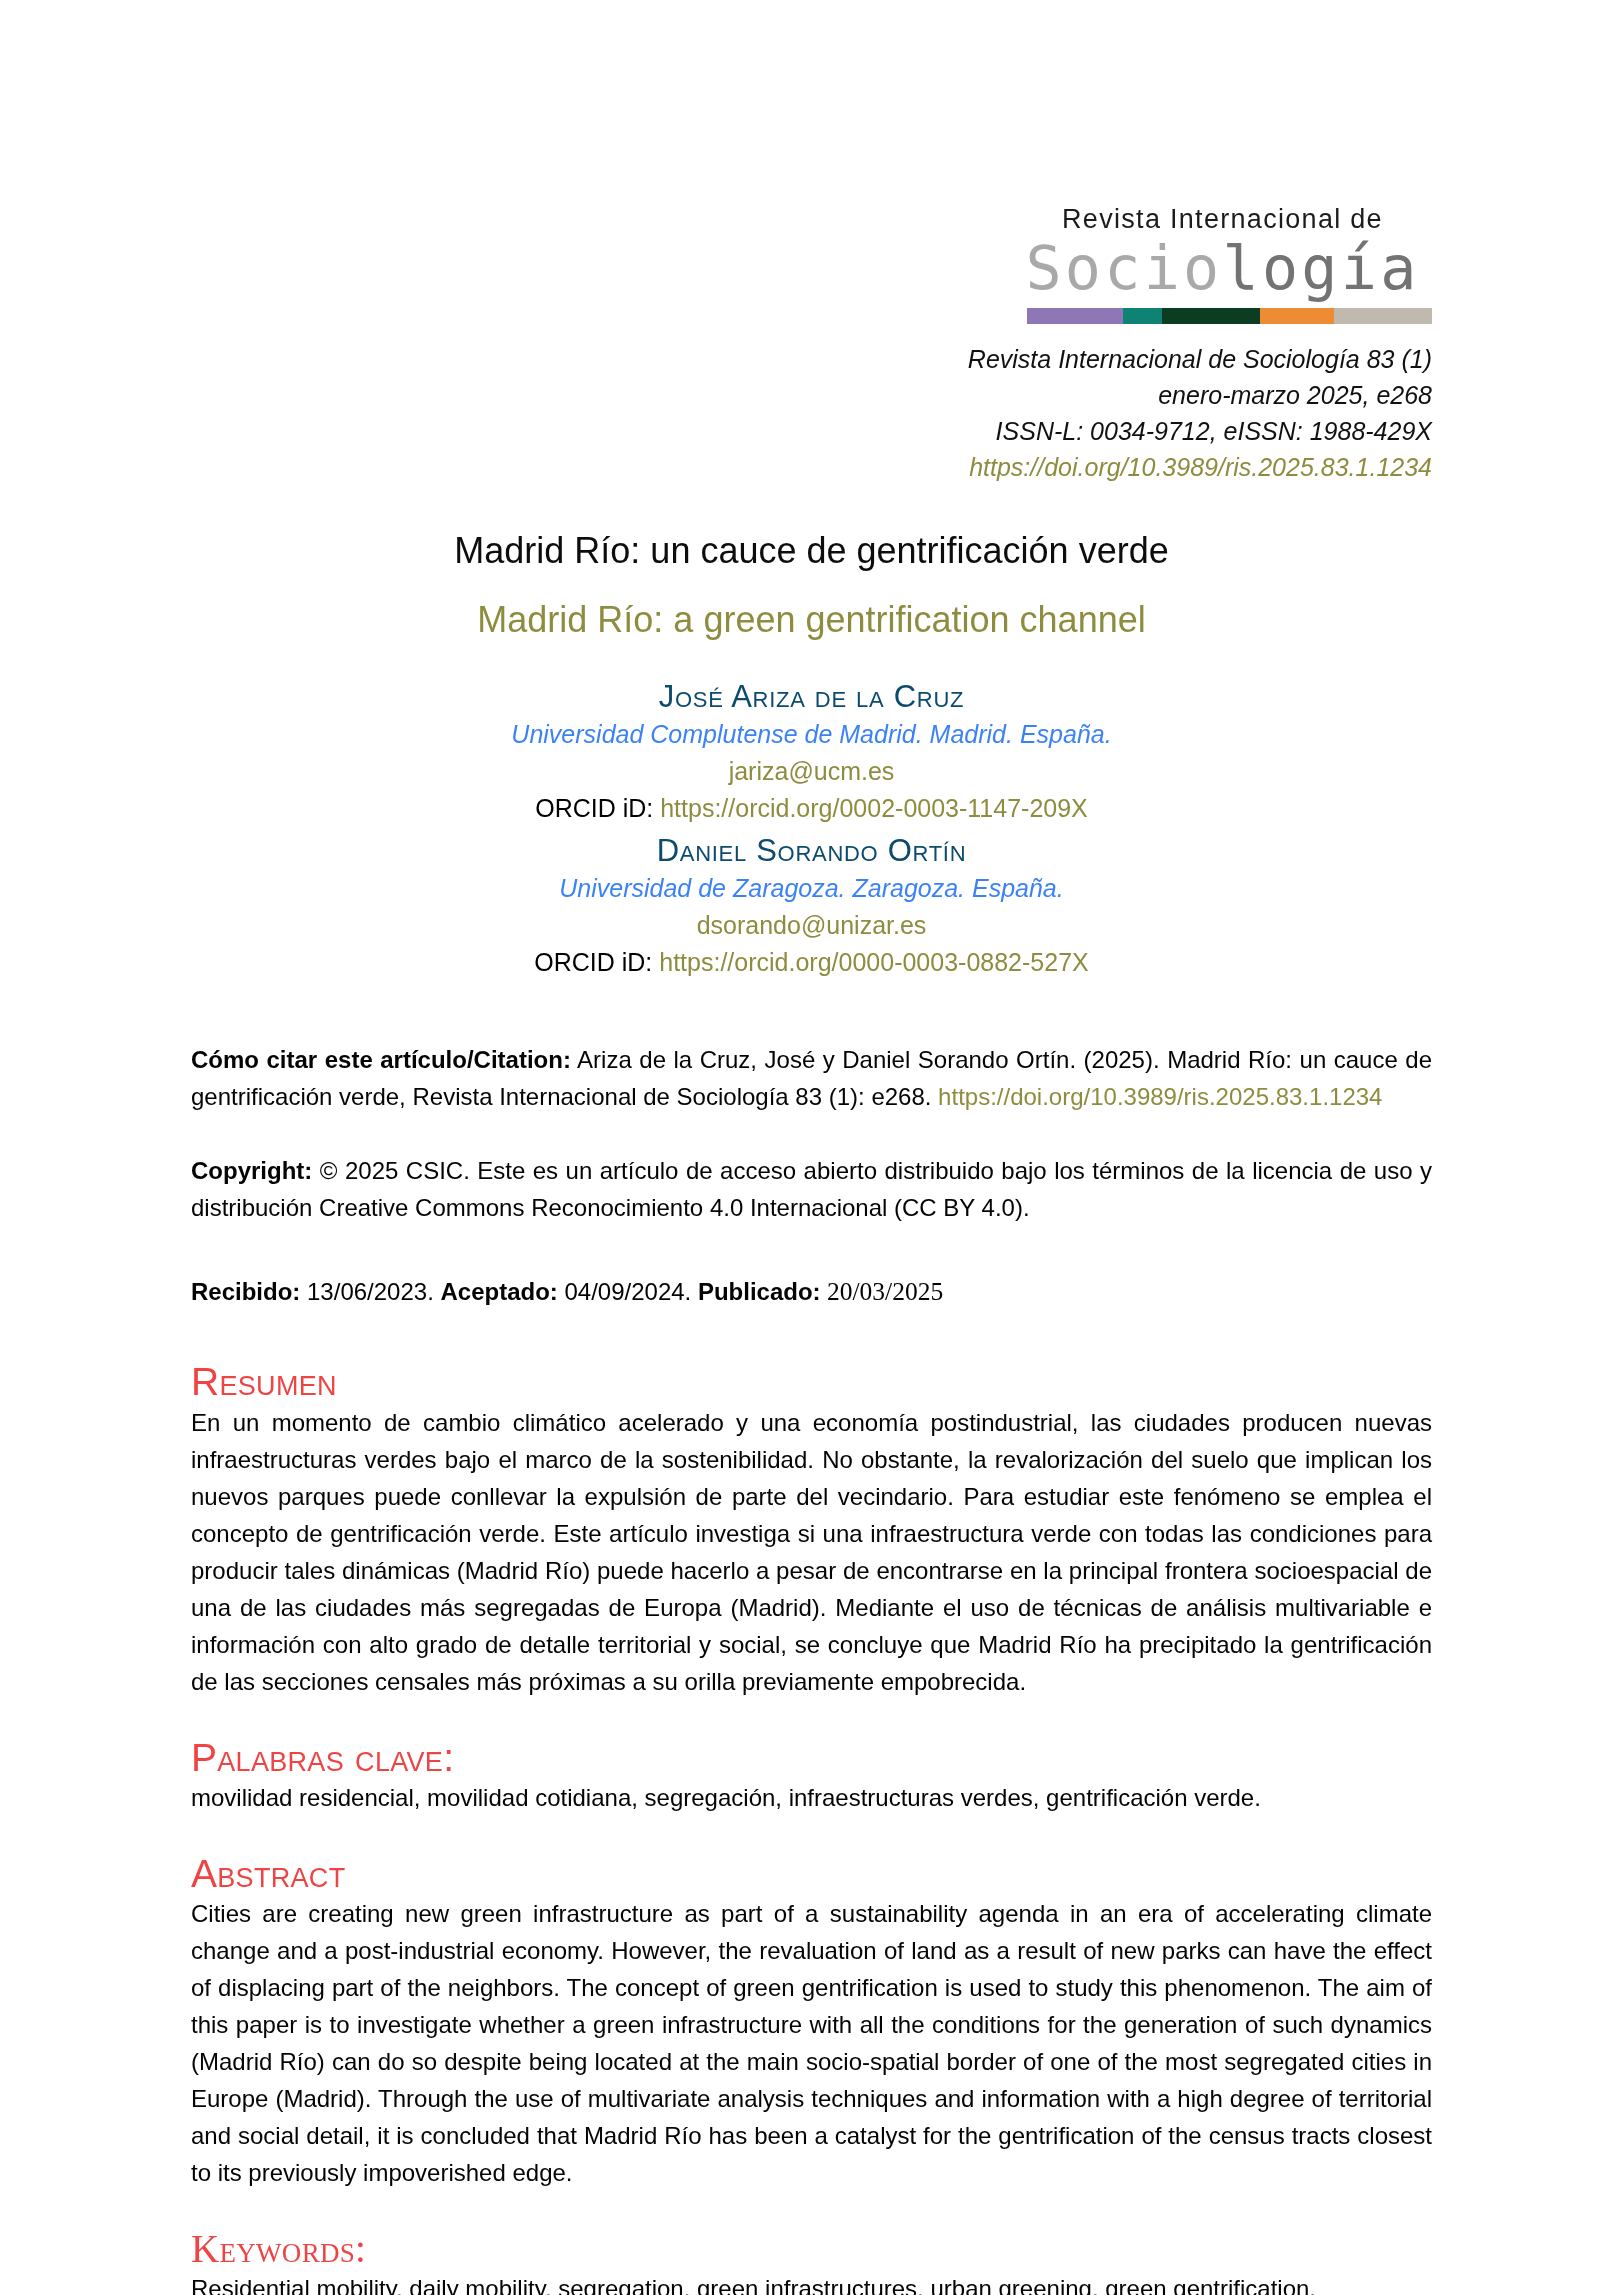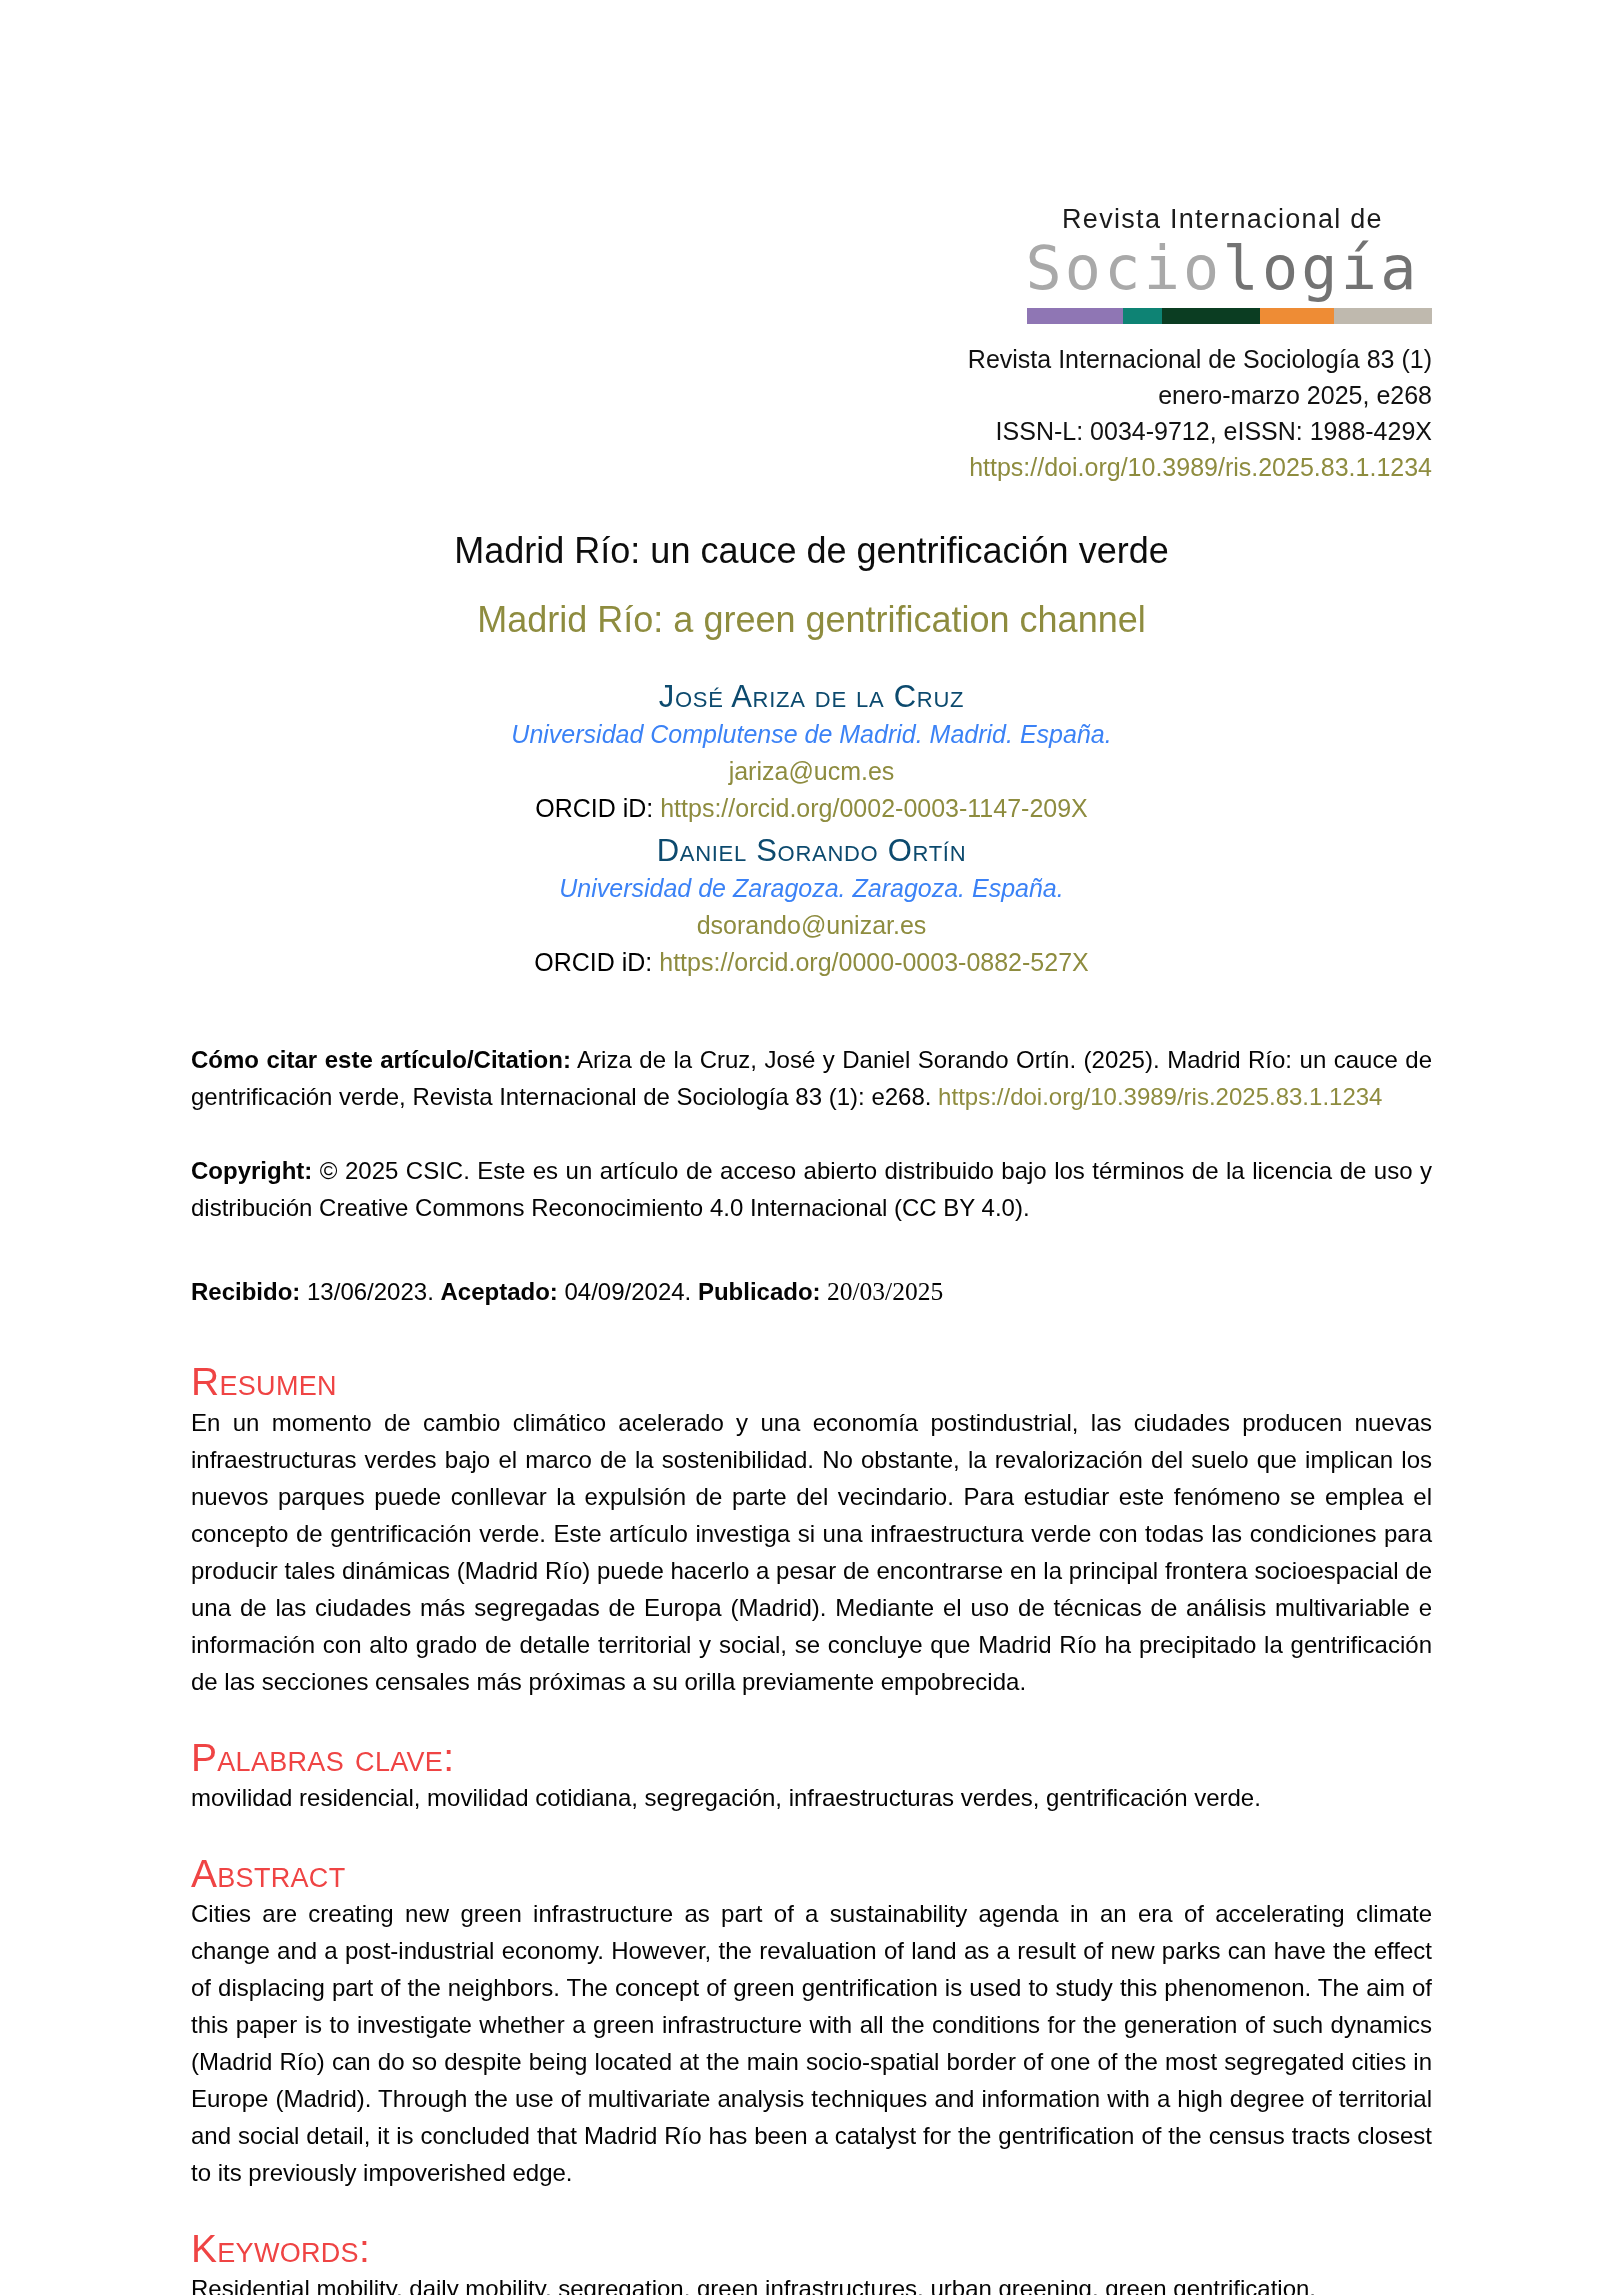--- a/index.html
+++ b/index.html
@@ -26,21 +26,21 @@
     margin-top:2.6px; white-space:nowrap;
   }
   .logo-word .gray { color:#a9a9a9; }
   .logo-word .dark { color:#737373; }
   .logo-bar { display:flex; height:15.7px; margin-top:9.2px; width:405px; margin-left:auto; margin-right:0; }
   .logo-bar span { height:100%; }
   .seg-1 { width:23.6%; } .seg-2 { width:9.8%; } .seg-3 { width:24.1%; }
   .seg-4 { width:18.2%; } .seg-5 { width:24.3%; }
 
   
-  .masthead { text-align:right; font-size:25px; line-height:36px; margin-top:17px; color:#111; }
+  .masthead { text-align:right; font-size:25px; line-height:36px; margin-top:17px; color:#111;font-style:italic; }
   .olive, a.olive { color:#8e8c3f; text-decoration:none; }
 
   
   .title-es { text-align:center; font-size:36px; margin-top:45px; color:#0d0d0d; font-weight:normal; }
   .title-en { text-align:center; font-size:36px; margin-top:27.5px; font-weight:normal; }
 
   
   .authors { text-align:center; margin-top:37px; font-size:25px; }
   .author { margin-top:5.2px; }
   .author-name { font-variant:small-caps; font-size:31px; letter-spacing:0.7px; line-height:38px; color:#0c4a6e; }
@@ -56,21 +56,21 @@
   .serif-date { font-family:"Liberation Serif", serif; font-size:25.5px; }
 
   
   .sec-heading {
     font-variant:small-caps; font-size:39px; font-weight:normal;
     letter-spacing:0.3px; color:#ef4444; line-height:33px;
   }
   .h-resumen { margin-top:55px; }
   .h-palabras { margin-top:41px; }
   .h-abstract { margin-top:41px; }
-  .h-keywords { margin-top:41px; }
+  .h-keywords { margin-top:41px;font-family:Liberation Serif, serif; }
   .sec-body { margin-top:5.2px; }
   .single-line { text-align:left; }
 </style>
 </head>
 <body>
 
 <div class="page">
   <div class="content">
 
     <div class="logo-block">

